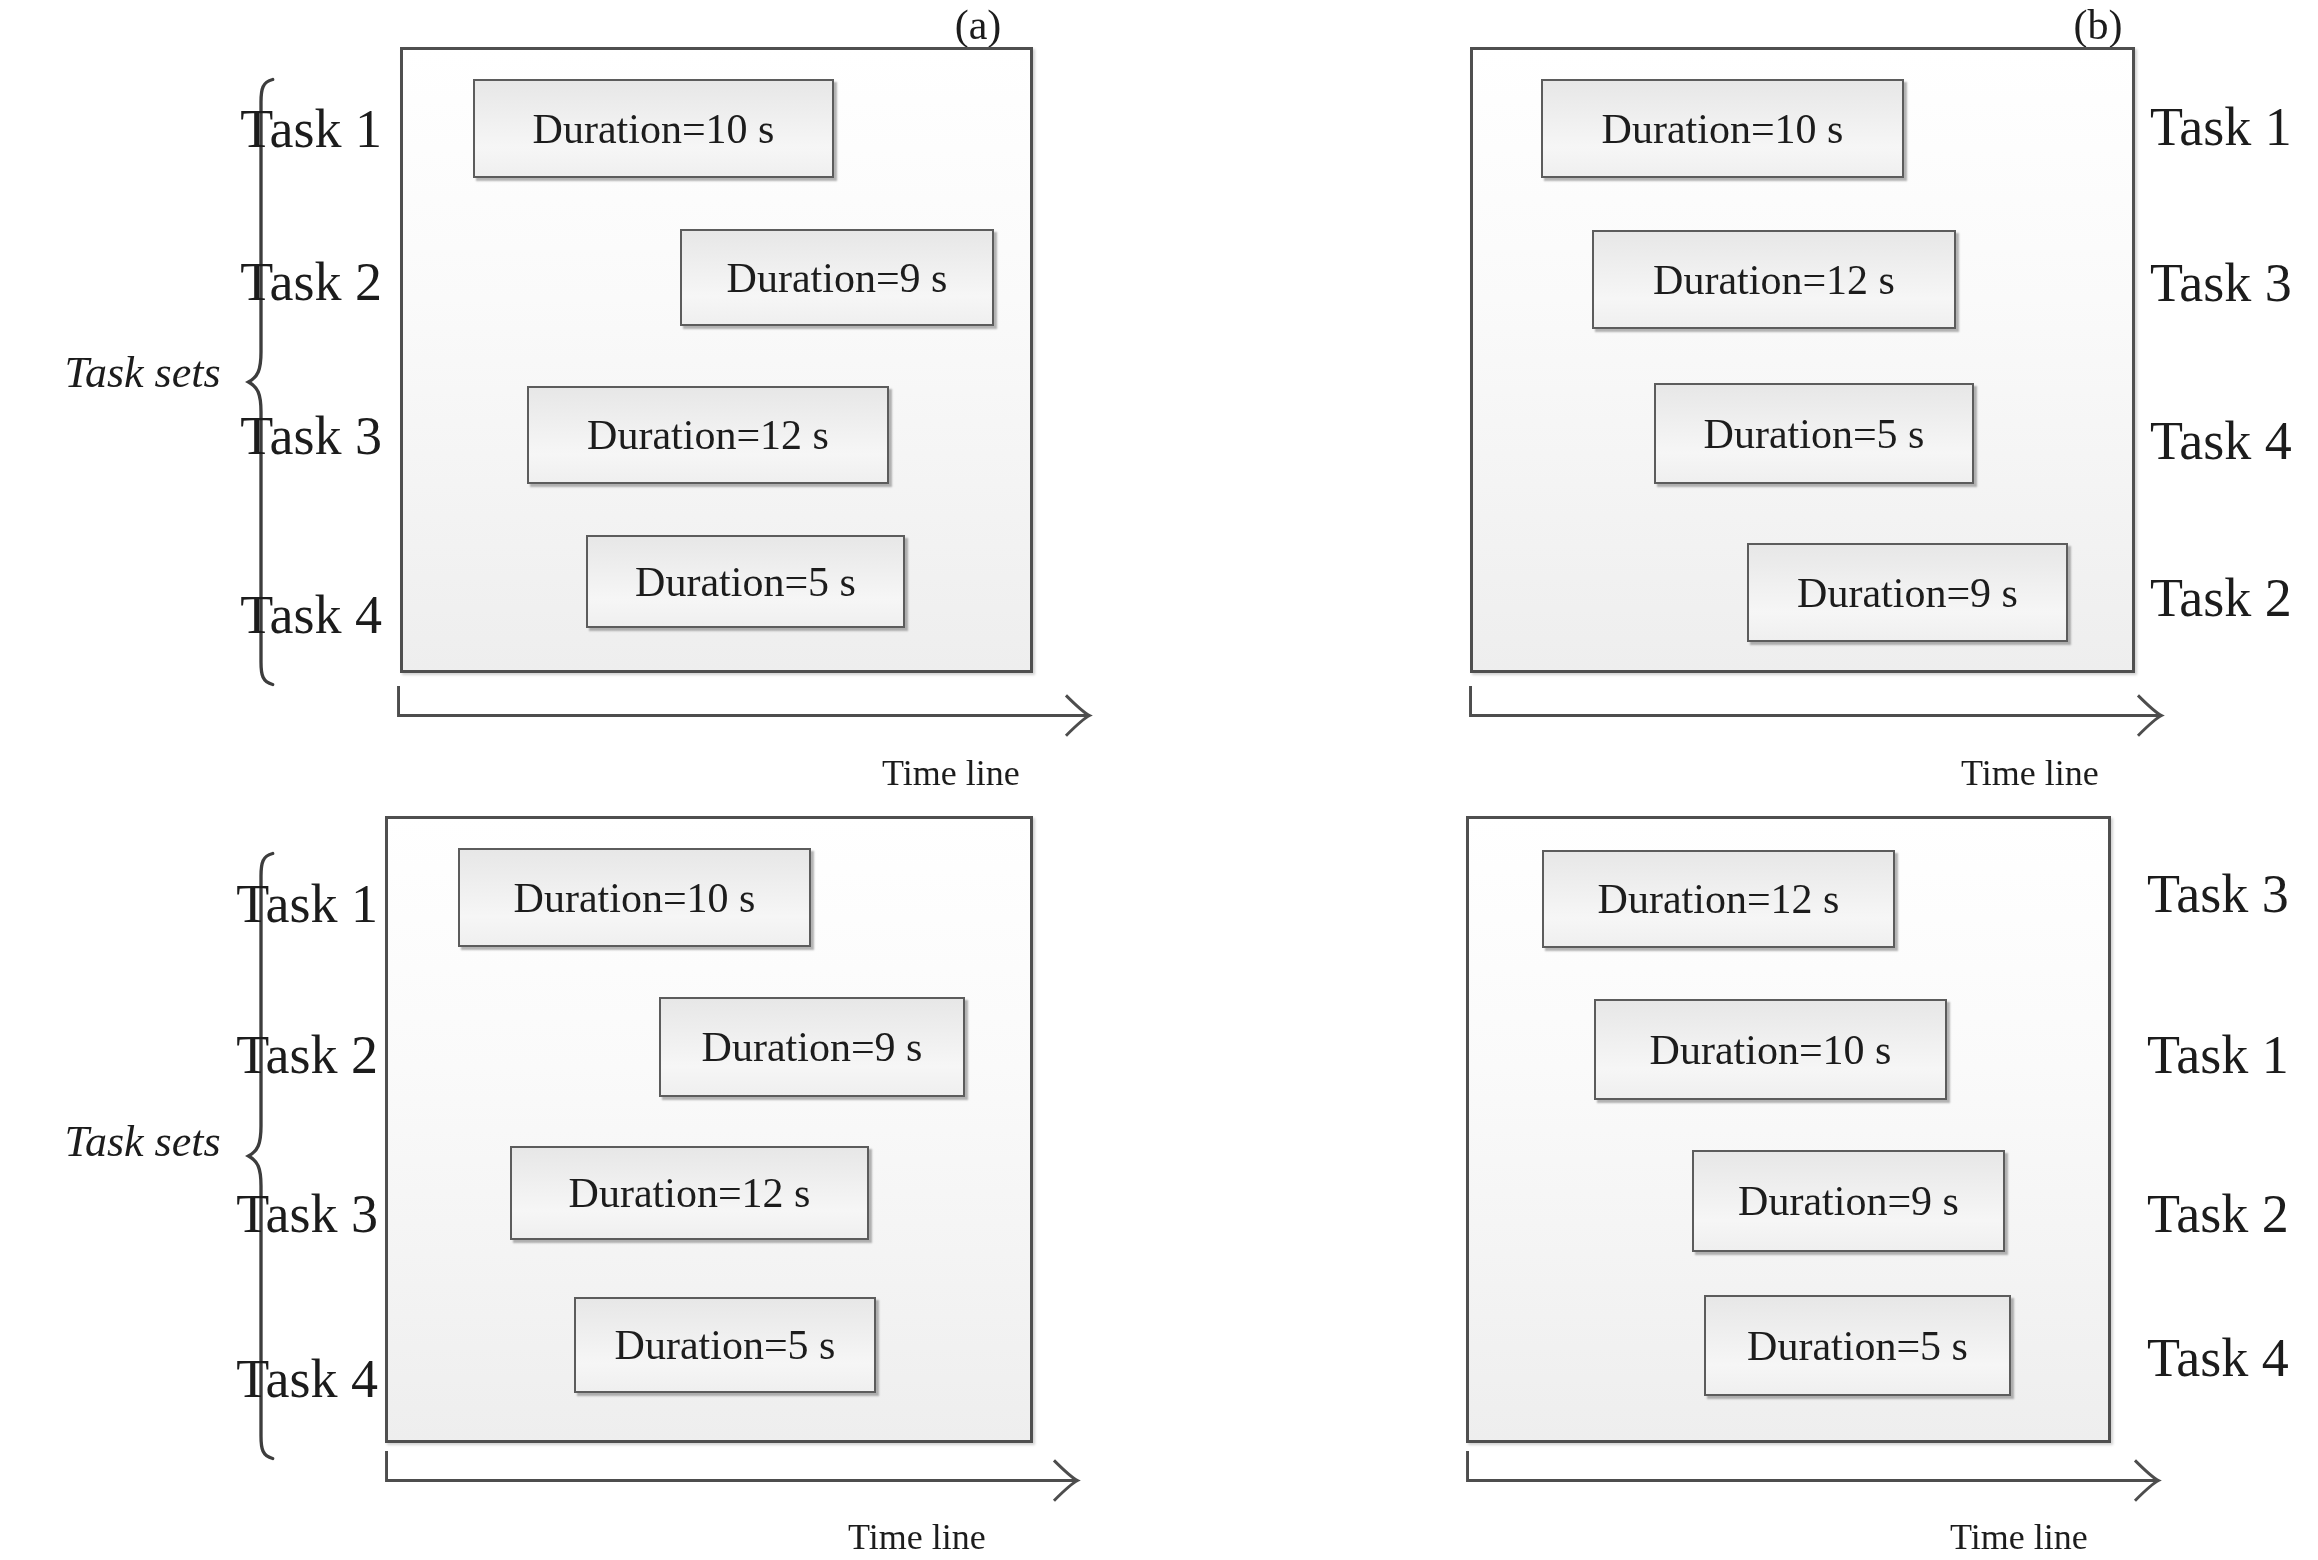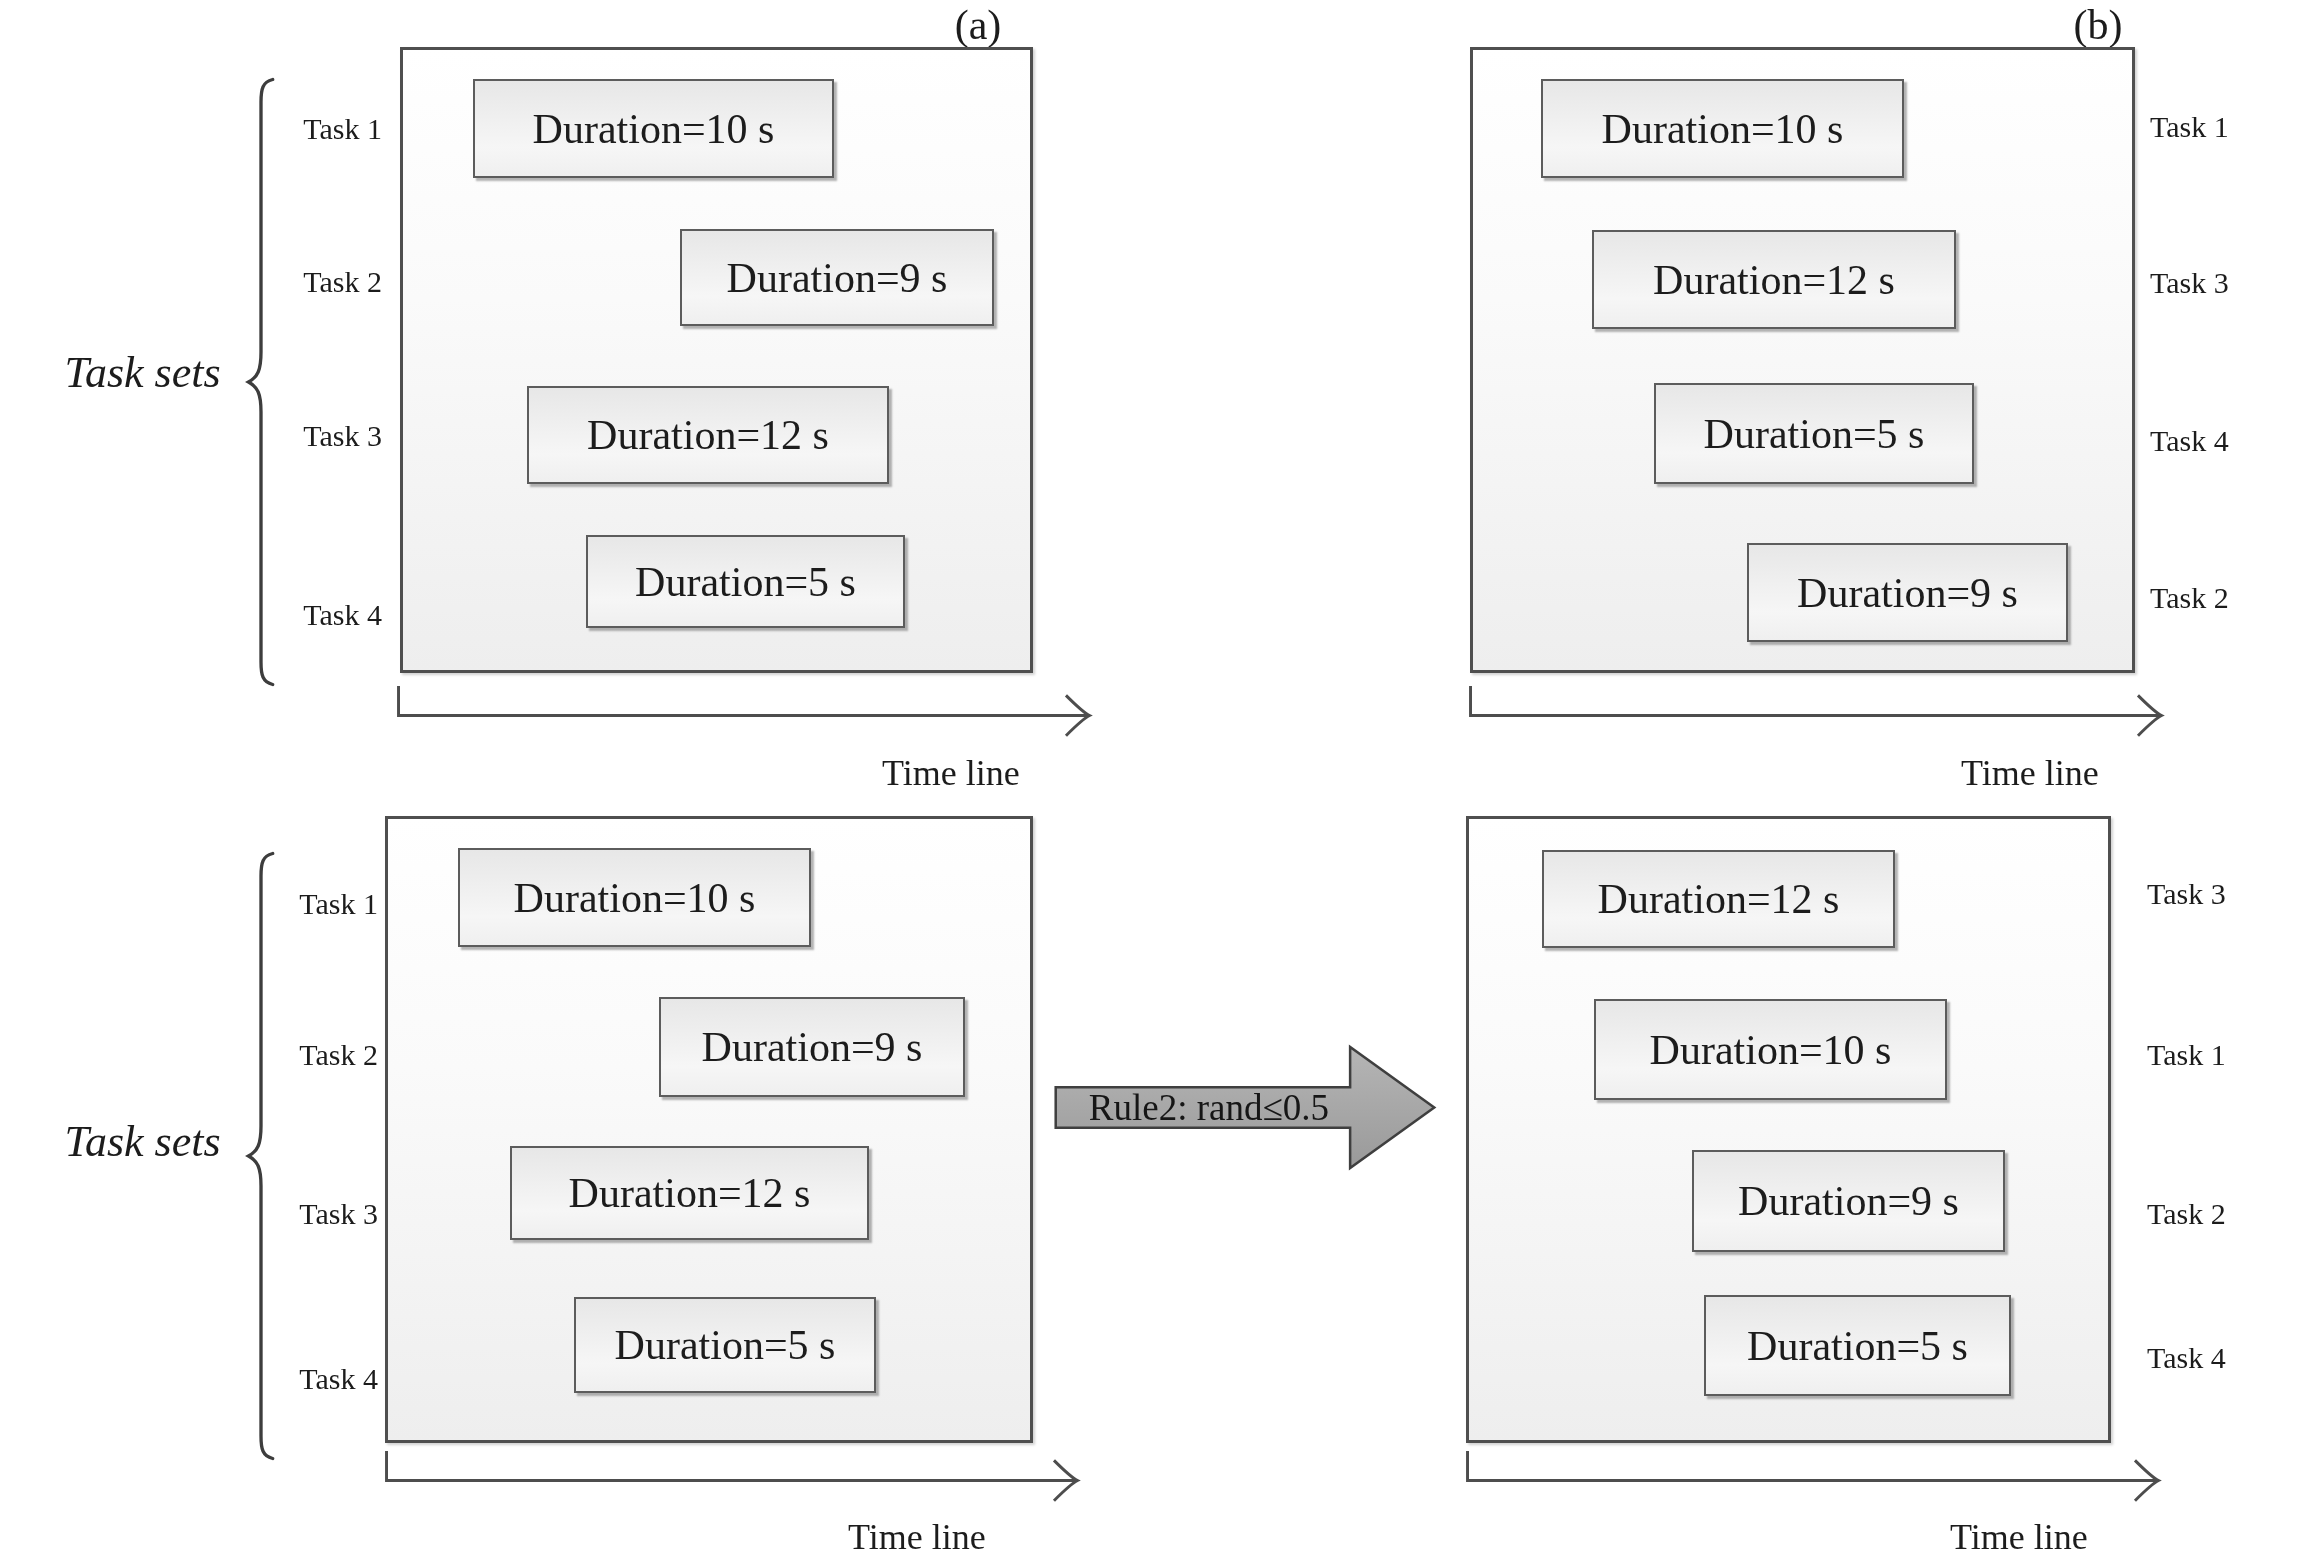--- a/index.html
+++ b/index.html
@@ -13,21 +13,21 @@
     box-shadow:1.7px 1.7px 2.5px rgba(0,0,0,0.18);
   }
   .dbox{
     position:absolute;border:2.5px solid #5c5c5c;box-sizing:border-box;
     background:linear-gradient(180deg,#e7e7e7 0%,#f6f6f6 70%,#efefef 100%);
     box-shadow:2.5px 2.5px 1.7px rgba(90,90,90,0.45);
     display:flex;align-items:center;justify-content:center;
     font-size:42px;white-space:nowrap;margin-left:24px;
   }
   .tlabel{
-    position:absolute;height:52px;line-height:52px;font-size:30px;white-space:nowrap;
+    position:absolute;height:52px;line-height:52px;font-size:54px;white-space:nowrap;
   }
   .tlabel.right-col{text-align:left;width:185px;}
   .tlabel.left-col{text-align:right;width:189px;}
   .col-label{position:absolute;font-size:42px;height:47px;line-height:47px;width:168px;text-align:center;}
   .taskset-label{position:absolute;width:195px;height:52px;line-height:52px;font-size:44px;text-align:center;font-style:italic;}
   .timeline-label{position:absolute;width:311px;height:47px;line-height:47px;font-size:36px;text-align:left;}
   .rule-arrow{position:absolute;width:387px;height:143px;}
   .rule-arrow .rule-text{
     position:absolute;left:3.4px;top:49px;width:303px;height:45px;line-height:45px;
     text-align:center;font-size:37px;white-space:nowrap;color:#161616;
@@ -119,27 +119,15 @@
   <div class="tlabel right-col" style="left:2147px;top:1029px;">Task 1</div>
   <div class="tlabel right-col" style="left:2147px;top:1188px;">Task 2</div>
   <div class="tlabel right-col" style="left:2147px;top:1332px;">Task 4</div>
 
   <svg class="timeline-svg" style="left:1465px;top:1446px;" width="707" height="59" viewBox="0 0 840 70">
     <path d="M3 6 L3 41 L822 41" fill="none" stroke="#4d4d4d" stroke-width="3.5"></path>
     <path d="M796 17 C808 29 816 37 824 41 C816 45 808 53 796 65" fill="none" stroke="#4d4d4d" stroke-width="3.5"></path>
   </svg>
   <div class="timeline-label" style="left:1950px;top:1514px;">Time line</div>
 
-  <div class="rule-arrow" style="left:1054px;top:1036px;">
-    <svg width="387" height="143" viewBox="0 0 460 170">
-      <defs>
-        <linearGradient id="ag2" x1="0" y1="0" x2="0" y2="1">
-          <stop offset="0" stop-color="#b5b5b5"></stop>
-            <stop offset="1" stop-color="#9a9a9a"></stop>
-        </linearGradient>
-      </defs>
-      <polygon points="2,61 352,61 352,13 452,85 352,157 352,109 2,109" fill="url(#ag2)" stroke="#3f3f3f" stroke-width="3"></polygon>
-    </svg>
-    <div class="rule-text">Rule2: rand≤0.5</div>
-  </div>
 
 </div>
 
 
 </body></html>

